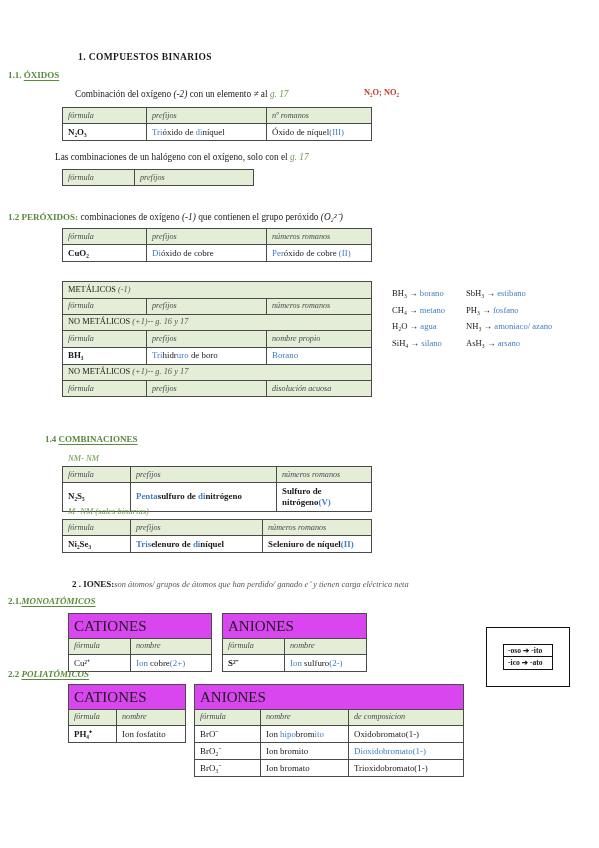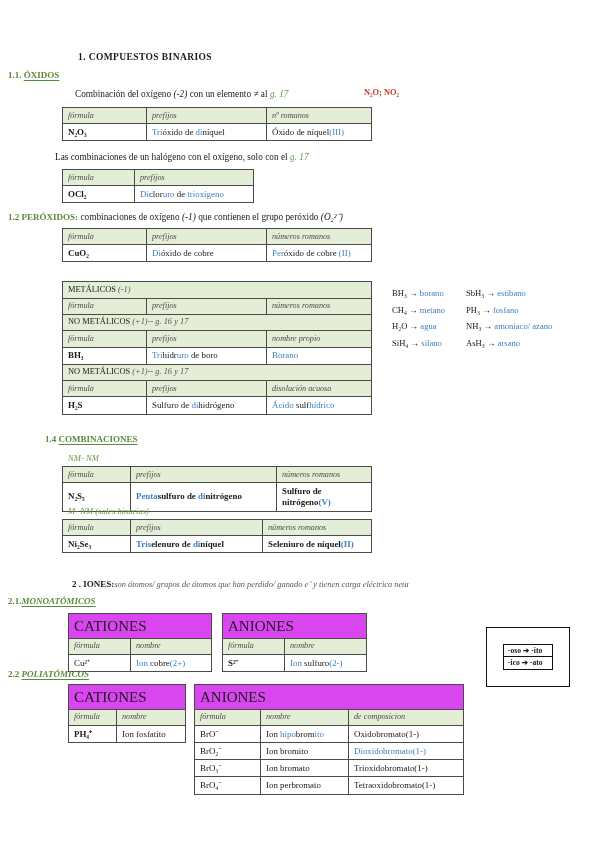--- a/index.html
+++ b/index.html
@@ -138,24 +138,20 @@
   <div class="abs body-text" style="left:55px; top:152px; white-space:nowrap;">
     <span>Las combinaciones de un halógeno con el oxígeno, solo con el </span><span class="ital green">g. 17</span>
   </div>
 
   <table class="t abs" style="left:62px; top:169px; width:192px;">
     <tbody>
         <tr class="hdr-row">
       <td style="width:72px;">fórmula</td>
       <td>prefijos</td>
     </tr>
-    <tr class="data">
-      <td class="f"><span>OCl₂</span></td>
-      <td><span class="blue">Di</span><span>clor</span><span class="blue">uro</span><span> de </span><span class="blue">trioxígeno</span></td>
-    </tr>
   </tbody>
     </table>
 
   <div class="abs body-text" style="left:8px; top:210px; white-space:nowrap;">
     <span class="sec-head">1.2</span>
     <span class="sec-head underline">PERÓXIDOS:</span><span> combinaciones de oxígeno </span><span class="ital">(-1)</span><span> que contienen el grupo peróxido </span><span class="ital">(O₂²⁻)</span>
   </div>
 
   <table class="t abs" style="left:62px; top:228px; width:310px;">
     <tbody>
@@ -196,25 +192,20 @@
       <td><span class="blue">Tri</span><span>hidr</span><span class="blue">uro</span><span> de boro</span></td>
       <td class="blue">Borano</td>
     </tr>
     <tr class="band">
       <td colspan="3"><span>NO METÁLICOS</span> <span class="note">(+1)--  g. 16 y 17</span></td>
     </tr>
     <tr class="hdr-row">
       <td>fórmula</td>
       <td>prefijos</td>
       <td>disolución acuosa</td>
-    </tr>
-    <tr class="data">
-      <td class="f"><span>H₂S</span></td>
-      <td><span>Sulfuro de </span><span class="blue">di</span><span>hidrógeno</span></td>
-      <td><span class="blue">Ácido</span><span> sulf</span><span class="blue">hídrico</span></td>
     </tr>
   </tbody>
     </table>
 
   <div class="abs hyd-list" style="left:392px; top:285px;">
     <div>
       <span class="col c1"><span>BH₃</span> <span>→</span> <span class="blue">borano</span></span><span class="col"><span>SbH₃</span> <span>→</span> <span class="blue">estibano</span></span>
     </div>
     <div>
       <span class="col c1"><span>CH₄</span> <span>→</span> <span class="blue">metano</span></span><span class="col"><span>PH₃</span> <span>→</span> <span class="blue">fosfano</span></span>
@@ -351,21 +342,16 @@
     <tr class="data">
       <td><span>BrO₂⁻</span></td>
       <td>Ion bromito</td>
       <td class="blue">Dioxidobromato(1-)</td>
     </tr>
     <tr class="data">
       <td><span>BrO₃⁻</span></td>
       <td>Ion bromato</td>
       <td>Trioxidobromato(1-)</td>
     </tr>
-    <tr class="data">
-      <td><span>BrO₄⁻</span></td>
-      <td>Ion perbromato</td>
-      <td>Tetraoxidobromato(1-)</td>
-    </tr>
   </tbody>
     </table>
 
 </div>
 
 </body></html>

